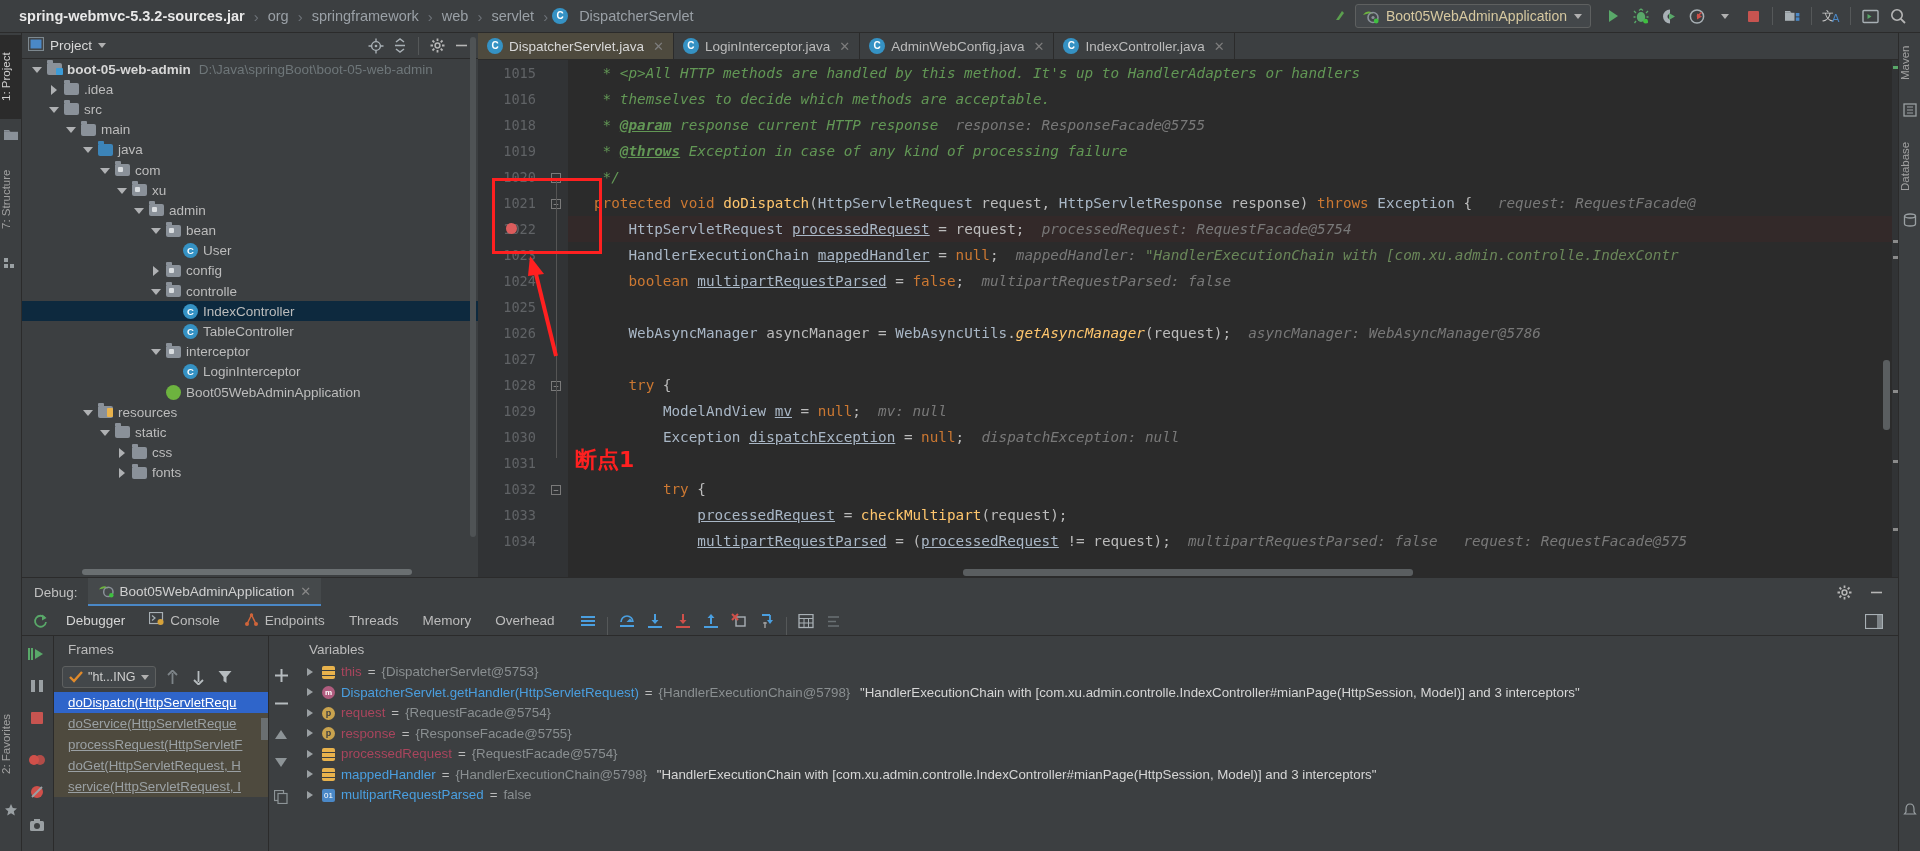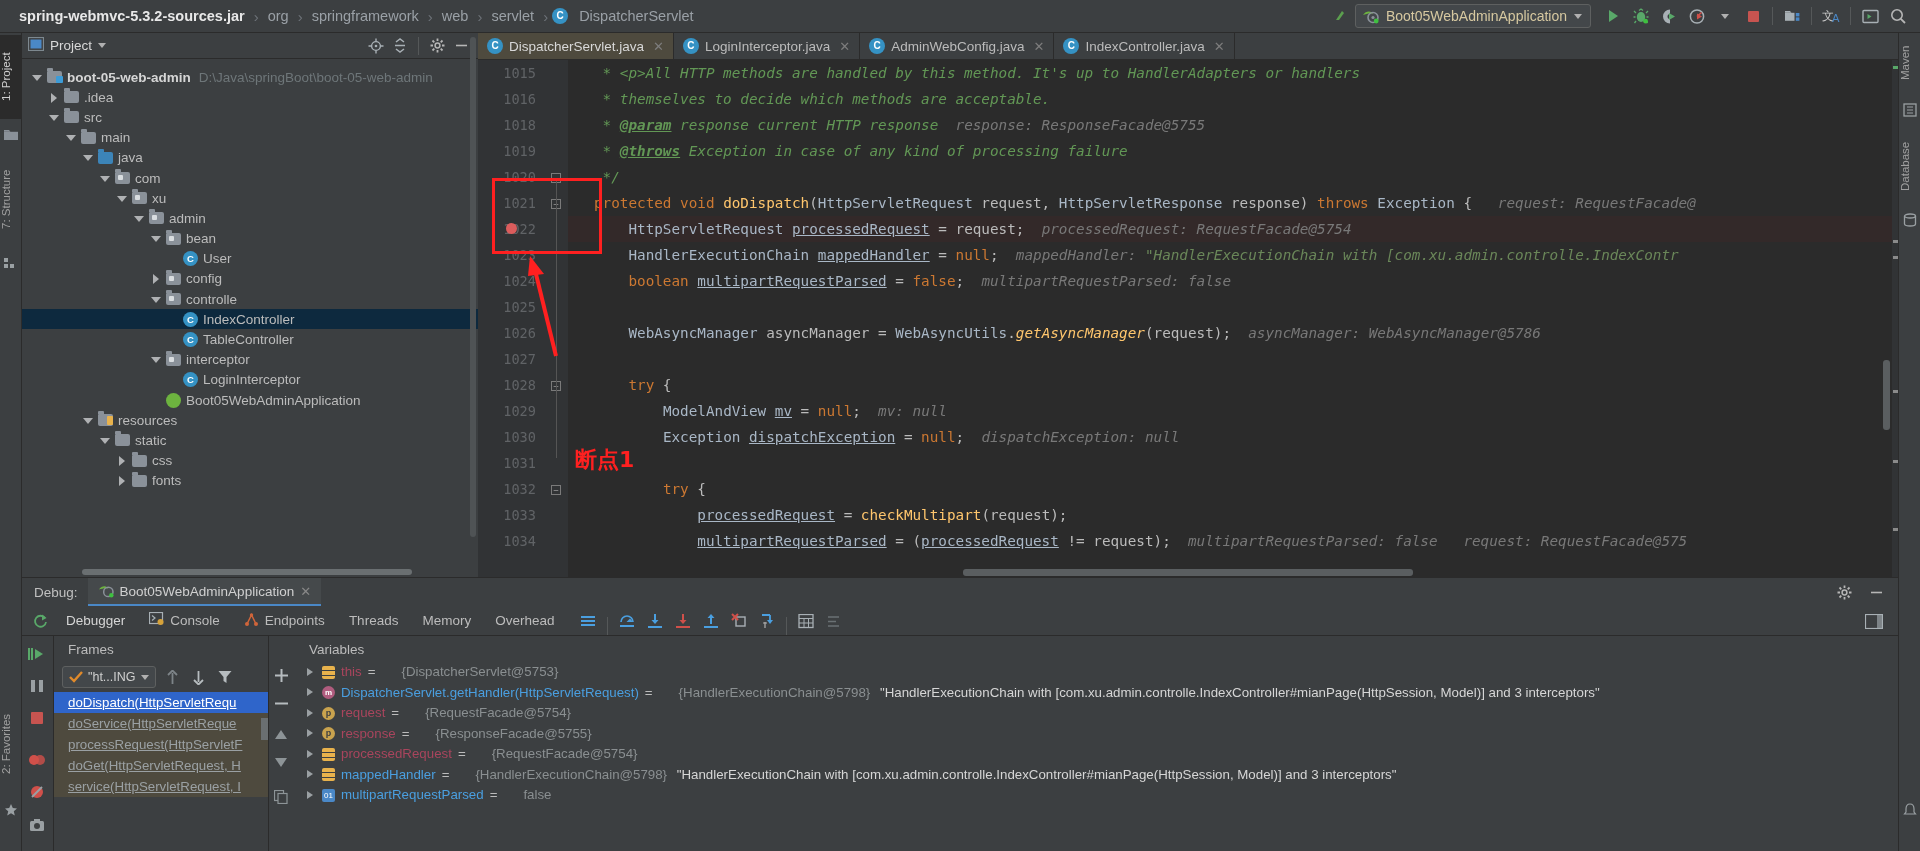--- a/index.html
+++ b/index.html
@@ -55,21 +55,21 @@
 
   
   .projpanel{position:absolute;left:22px;top:33px;width:456px;height:544px;background:#3c3f41;}
   .proj-header{
     height:26px;display:flex;align-items:center;padding:0 6px;gap:6px;
     border-bottom:1px solid #2b2b2b;
   }
   .proj-title{color:#d8d8d8;font-size:13.5px;}
   .proj-icons{margin-left:auto;display:flex;align-items:center;gap:2px;}
   .proj-icons .tbtn{width:22px;height:22px;}
-  .tree{position:absolute;left:0;top:34px;width:456px;height:518px;background:#3c3f41;overflow:hidden;}
+  .tree{position:absolute;left:0;top:26px;width:456px;height:518px;background:#3c3f41;overflow:hidden;}
   .node{height:20.2px;display:flex;align-items:center;white-space:nowrap;font-size:13.5px;color:#bcbcbc;}
   .node.sel{background:#0d293e;}
   .node .arrow{width:13px;height:13px;flex:none;position:relative;}
   .arrow.open::after{content:"";position:absolute;left:2px;top:4px;border-left:5px solid transparent;border-right:5px solid transparent;border-top:6px solid #afb1b3;}
   .arrow.closed::after{content:"";position:absolute;left:4px;top:2px;border-top:5px solid transparent;border-bottom:5px solid transparent;border-left:6px solid #afb1b3;}
   .folder{width:15px;height:12px;flex:none;margin-right:5px;background:#8a9199;border-radius:1px 2px 2px 2px;position:relative;}
   .folder::before{content:"";position:absolute;left:0;top:-3px;width:6px;height:3px;background:#8a9199;border-radius:1px 1px 0 0;}
   .folder.blue{background:#3c84b8;}
   .folder.blue::before{background:#3c84b8;}
   .folder.pkg::after{content:"";position:absolute;left:3px;top:3px;width:5px;height:5px;background:#d9dde0;border-radius:1px;}
@@ -144,21 +144,21 @@
   .vtri{width:11px;height:11px;position:relative;flex:none;}
   .vtri::after{content:"";position:absolute;left:2px;top:1px;border-top:4.5px solid transparent;border-bottom:4.5px solid transparent;border-left:6px solid #9aa0a3;}
   .vicn{width:13px;height:13px;flex:none;border-radius:2px;}
   .vicn.field{background:linear-gradient(#e8b24c 0 28%,#3c3f41 28% 40%,#e8b24c 40% 68%,#3c3f41 68% 80%,#e8b24c 80% 100%);}
   .vicn.param{border-radius:50%;background:#c9a34e;color:#3c3f41;font-size:9px;line-height:13px;text-align:center;font-weight:bold;}
   .vicn.method{border-radius:50%;background:#b05c7e;color:#fff;font-size:8px;line-height:13px;text-align:center;font-weight:bold;}
   .vicn.prim{background:#4a88c7;color:#fff;font-size:8px;line-height:13px;text-align:center;}
   .vname{color:#a9455d;}
   .vname.blue{color:#4a9fe0;}
   .veq{color:#bcbcbc;}
-  .vval{color:#8a8f91;margin-left:20px;}
+  .vval{color:#8a8f91;}
   .vstr{color:#d6d6d6;}
 </style>
 </head>
 <body>
 <div id="app">
 
 <div class="topbar">
   <div class="crumbs">
     <span class="crumb root">spring-webmvc-5.3.2-sources.jar</span>
     <span class="crumb-sep">›</span>

